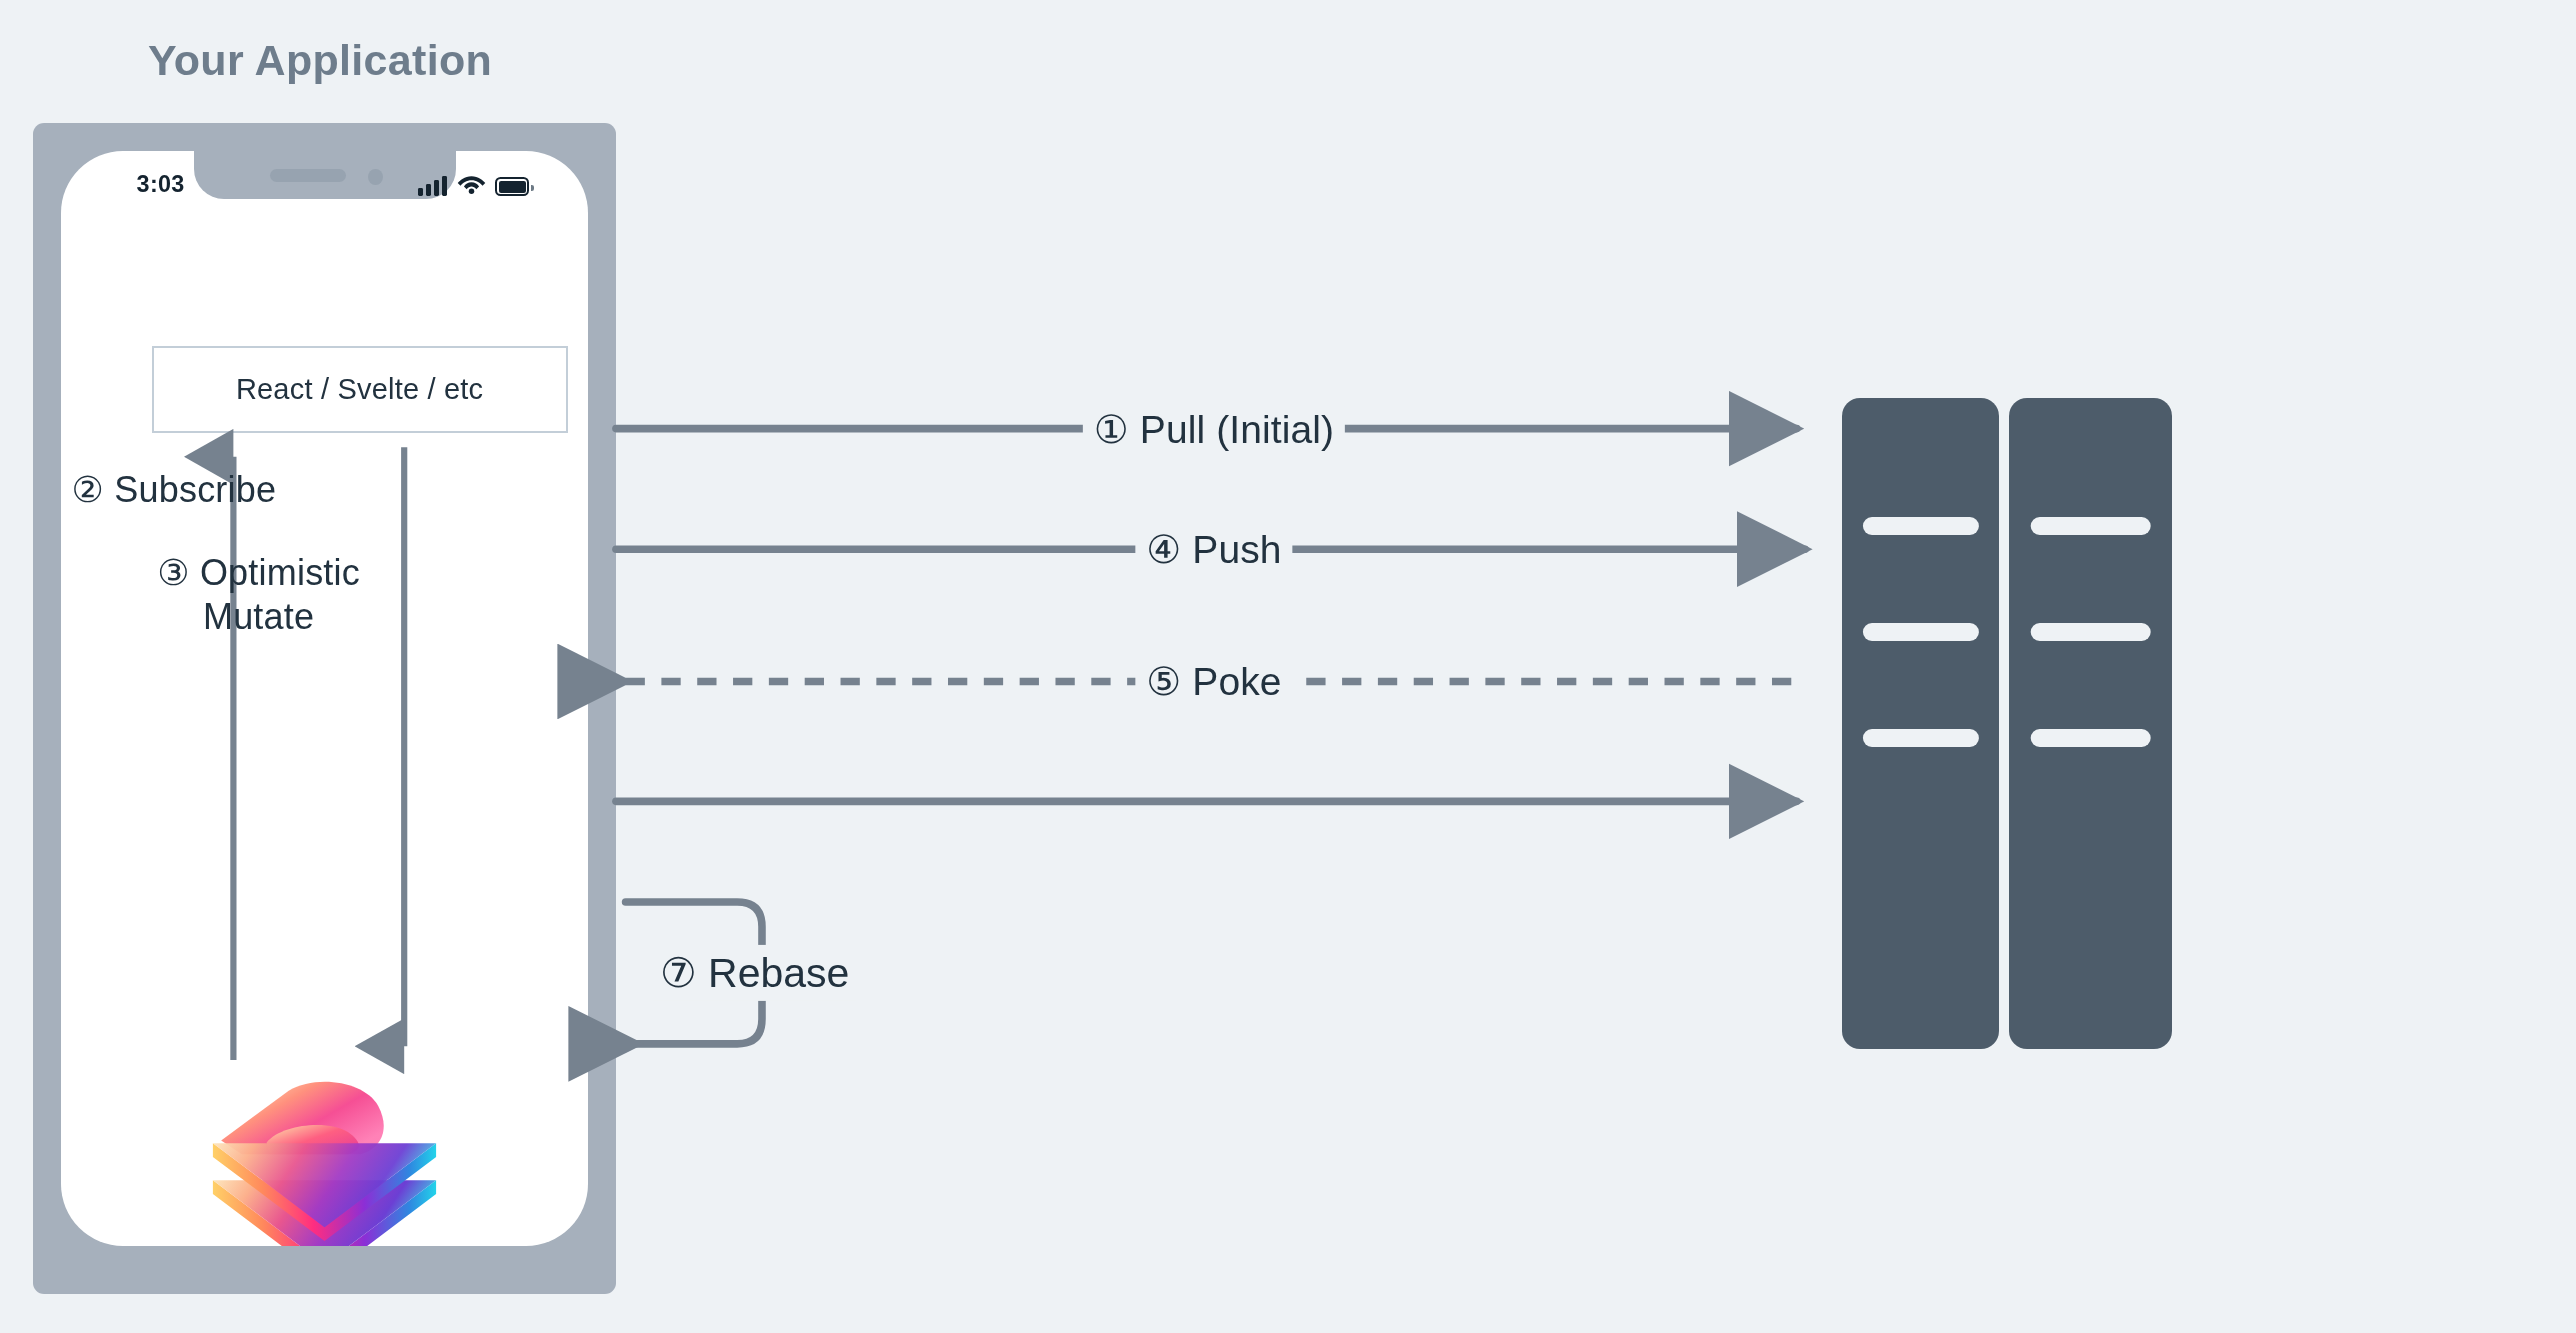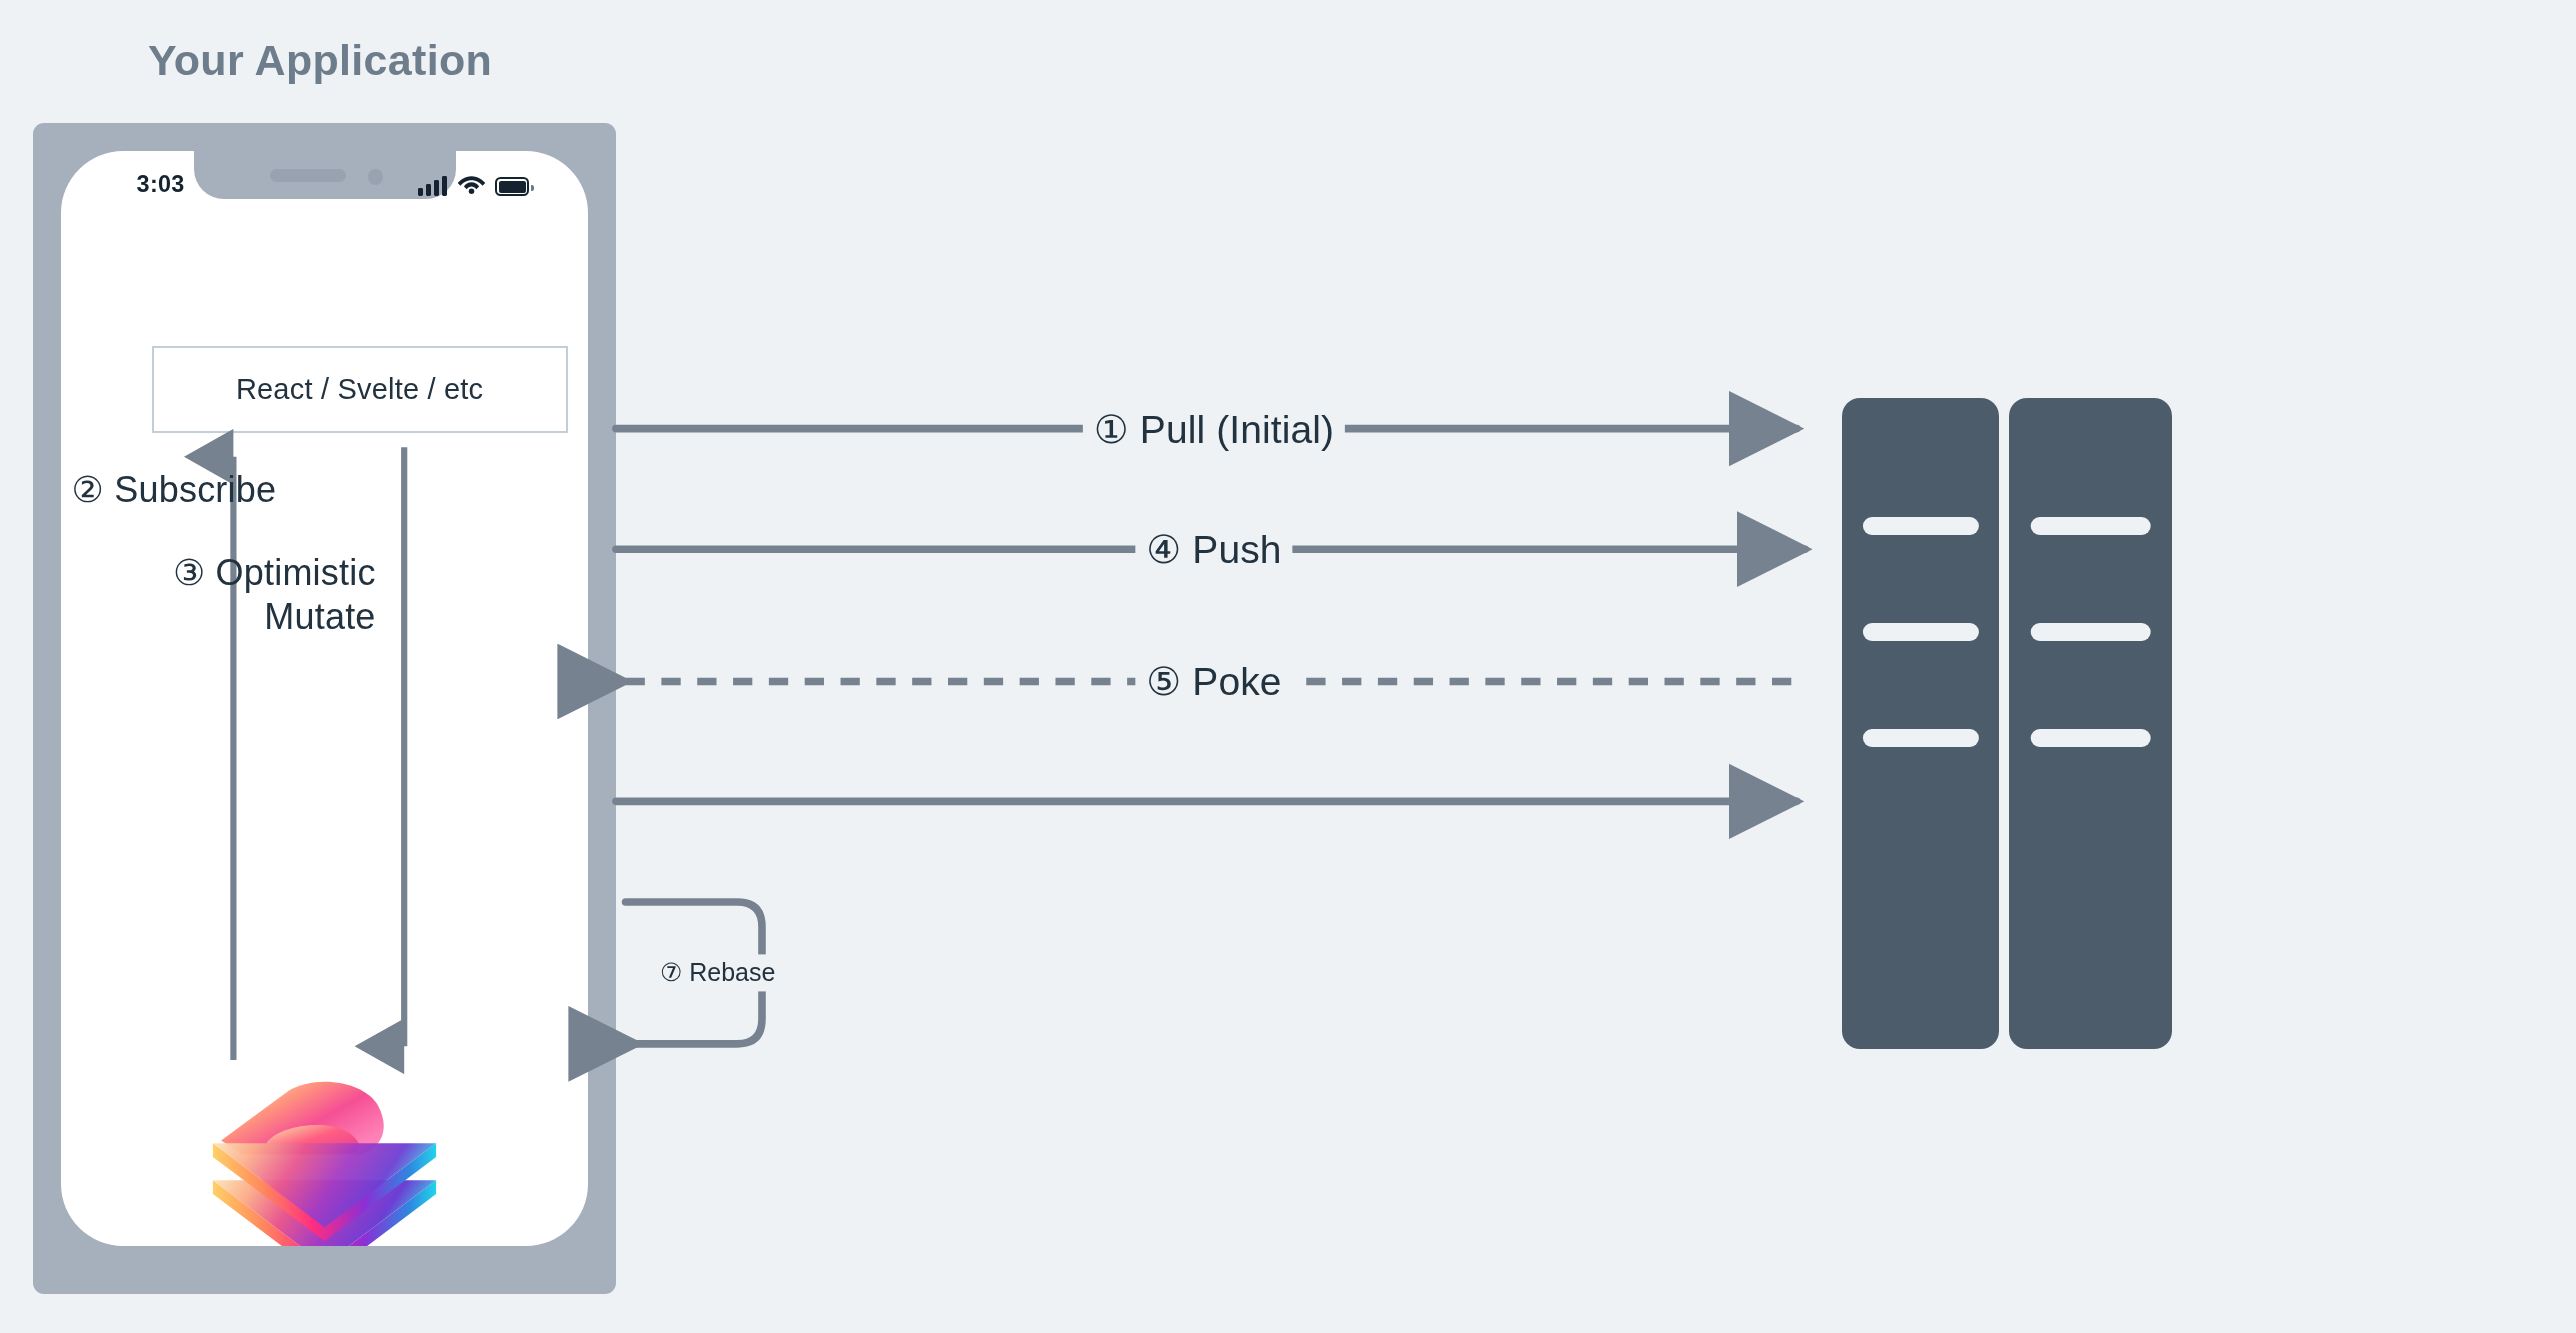--- a/index.html
+++ b/index.html
@@ -127,21 +127,21 @@
   
   .inner-label {
     position: absolute;
     color: #22323f;
     font-size: 36px;
     letter-spacing: 0.2px;
     white-space: nowrap;
     line-height: 1.22;
   }
   #label-subscribe { left: 11px;  top: 317px; }
-  #label-mutate    { left: 81px; top: 400px; text-align: right; width: 234px; white-space: normal; }
+  #label-mutate    { left: 81px; top: 400px; text-align: center; width: 234px; white-space: normal; }
 
   
   #replicache-wrap {
     position: absolute;
     left: 50%; transform: translateX(-50%);
     top: 926px;
     width: 289px;
     text-align: center;
   }
 
@@ -167,21 +167,21 @@
   #lbl-pull-initial     { left: 1214px; top: 429px; }
   #lbl-push             { left: 1214px; top: 549px; }
   #lbl-poke             { left: 1214px; top: 681px; }
   #lbl-pull-incremental { left: 1214px; top: 801px; }
   #lbl-rebase {
     position: absolute;
     transform: translateY(-50%);
     left: 653px; top: 973px;
     background: #eef2f5;
     padding: 4.1px 6.9px;
-    font-size: 25px;
+    font-size: 41px;
     color: #22323f;
     white-space: nowrap;
   }
 
   
   .server {
     position: absolute;
     background: #4d5c6a;
     border-radius: 18px;
   }

